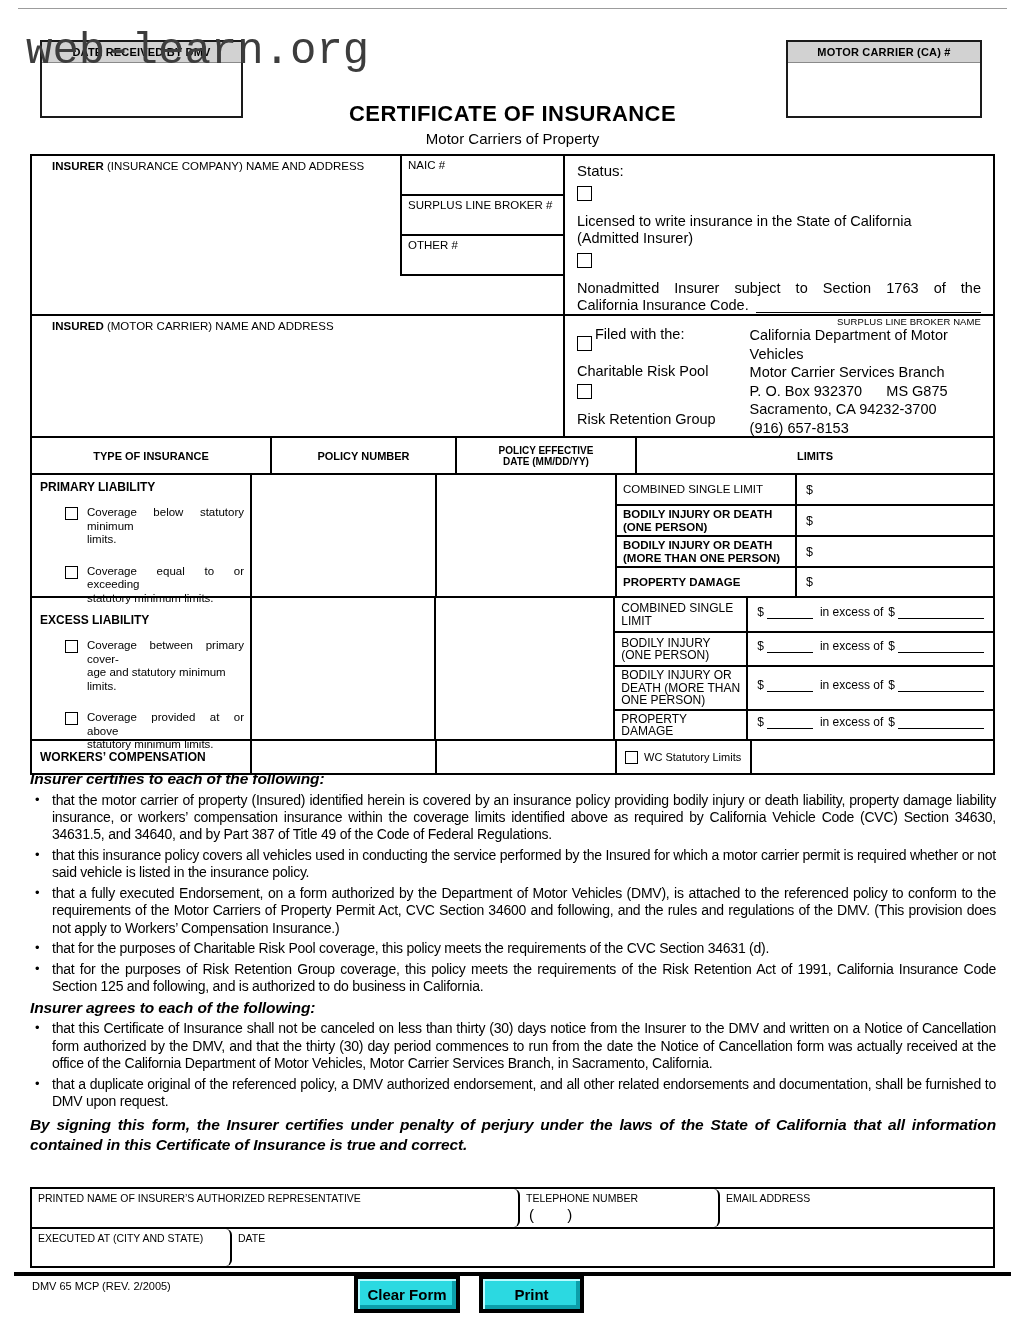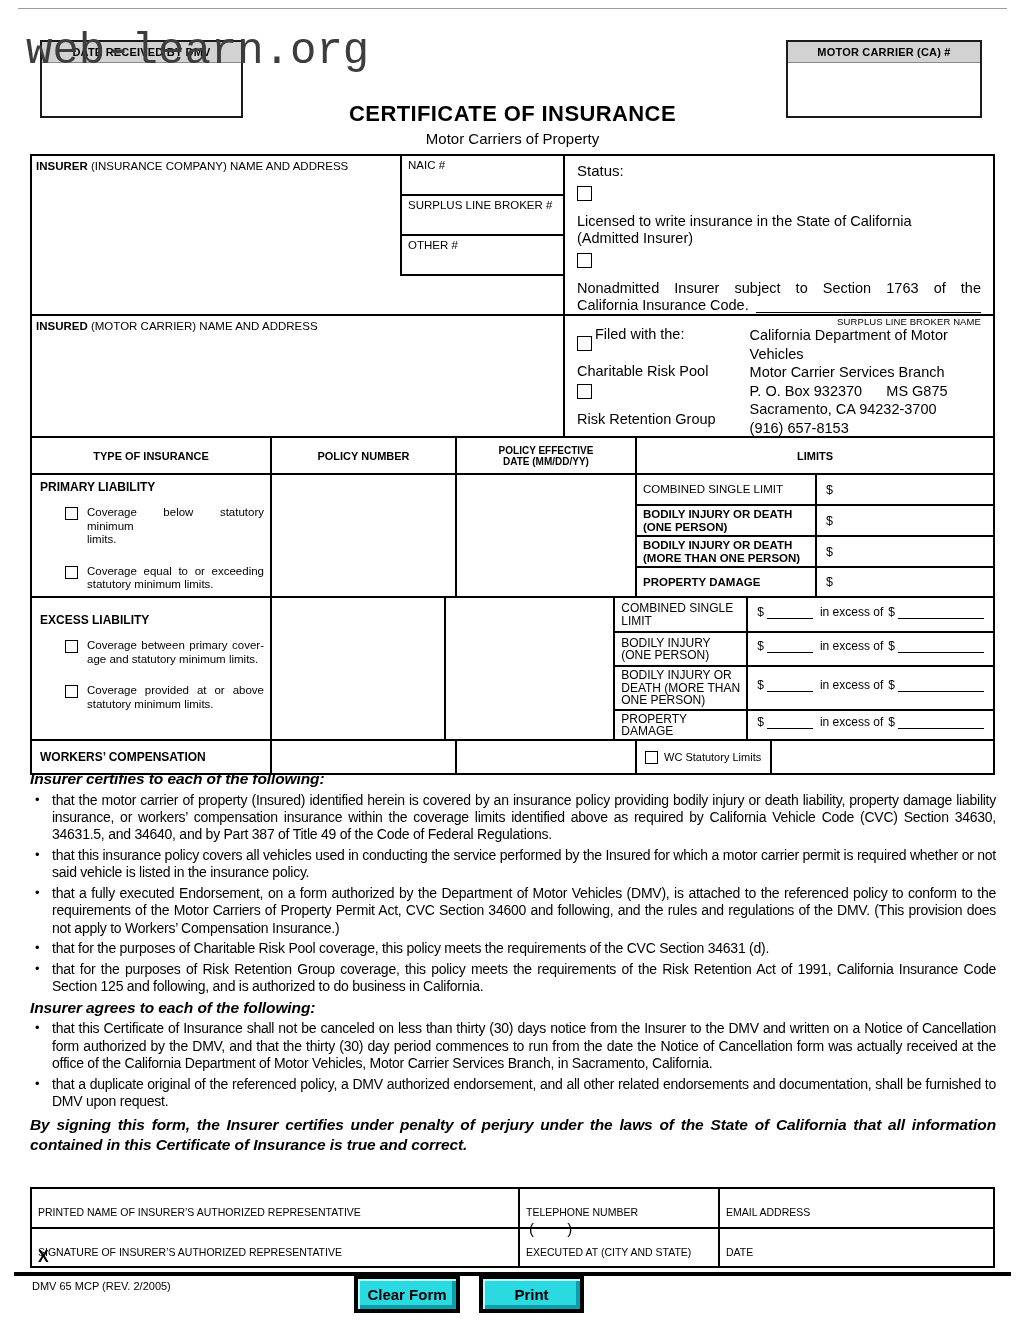--- a/index.html
+++ b/index.html
@@ -28,21 +28,21 @@
   .title { position:absolute; left:0; right:0; top:101px; text-align:center;
            font-size:22px; font-weight:bold; letter-spacing:.4px; }
   .subtitle { position:absolute; left:0; right:0; top:130px; text-align:center; font-size:15px; }
 
   
   .main-box { position:absolute; left:30px; top:154px; width:965px; border:2px solid #000; background:#fff; }
   .mrow { display:flex; border-bottom:2px solid #000; }
   .row-insurer { height:160px; }
   .row-insured { height:122px; }
 
-  .cell-insurer, .cell-insured { width:533px; border-right:2px solid #000; position:relative; padding:4px 4px; font-size:11.5px; }
+  .cell-insurer, .cell-insured { width:533px; border-right:2px solid #000; position:relative; padding:4px 20px; font-size:11.5px; }
   .cap-bold { font-weight:bold; }
   .sub-boxes { position:absolute; top:0; right:0; width:163px; }
   .sub-box { height:40px; border-left:2px solid #000; border-bottom:2px solid #000; background:#fff; padding:3px 6px; font-size:11.5px; }
 
   .cell-status { flex:1; padding:6px 12px 0 12px; font-size:14.5px; }
   .status-title { font-size:15px; }
   .sopt { display:flex; gap:12px; margin-top:6px; line-height:16.5px;flex-direction:column; }
   .sopt .cb { margin-top:1px; }
   .cb { display:inline-block; width:15px; height:15px; border:1.6px solid #000; background:#fff; flex:none; }
   .cb.small { width:13px; height:13px; }
@@ -61,21 +61,21 @@
   .hdr-row { height:37px; font-weight:bold; }
   .hc { display:flex; align-items:center; justify-content:center; text-align:center;
         border-right:2px solid #000; font-size:11px; }
   .hc:last-child { border-right:none; }
   .hc-type { width:240px; } .hc-policy { width:185px; } .hc-date { width:180px; font-size:10px; line-height:11px; } .hc-limits { flex:1; }
 
   .row-primary { height:123px; }
   .row-excess { height:143px; }
   .row-wc { height:32px; border-bottom:none; }
 
-  .c-type { width:240px; border-right:2px solid #000; padding:5px 6px 0 8px; }
+  .c-type { width:220px; border-right:2px solid #000; padding:5px 6px 0 8px; }
   .c-mid { border-right:2px solid #000; }
   .c-policy { width:185px; } .c-date { width:180px; }
   .type-title { font-size:12px; font-weight:bold; }
   .type-opt { display:flex; gap:9px; margin-left:25px; font-size:11.5px; line-height:13.5px; }
   .type-opt .cb { margin-top:1px; }
   .opt-gap1 { margin-top:12px; } .opt-gap2 { margin-top:18px; }
   .type-opt-text { width:180px; }
 
   .c-lims { flex:1; display:flex; flex-direction:column; }
   .lrow { display:flex; border-bottom:2px solid #000; }
@@ -104,21 +104,21 @@
   .bullet { display:flex; margin-top:3.5px; }
   .bdot { width:22px; padding-left:5px; font-size:13px; }
   .btext { flex:1; text-align:justify; font-size:14px; line-height:17.3px; letter-spacing:-.25px; }
   .perjury { margin-top:5px; font-weight:bold; font-style:italic; font-size:15.5px; line-height:19.5px; text-align:justify; letter-spacing:-.1px; }
 
   
   .sig-table { position:absolute; left:30px; top:1187px; width:965px; border:2px solid #000; background:#fff; }
   .srow { display:flex; }
   .srow1 { height:40px; border-bottom:2px solid #000; }
   .srow2 { height:37px; }
-  .sc { padding:17px 4px 0 6px; font-size:10.5px; position:relative; }
+  .sc { padding:3px 4px 0 6px; font-size:10.5px; position:relative;border-radius:6px; }
   .sc1 { width:488px; border-right:2px solid #000; }
   .sc2 { width:200px; border-right:2px solid #000; }
   .sc3 { flex:1; }
   .parens { font-size:15px; margin-top:2px; padding-left:3px; }
   .xmark { position:absolute; left:6px; bottom:0px; font-size:16px; font-weight:bold; }
 
   .thick-rule { position:absolute; left:14px; top:1272px; width:997px; height:3.5px; background:#000; }
   .form-number { position:absolute; left:32px; top:1280px; font-size:11px; }
 
   .btn { position:absolute; top:1275px; height:38px; border:4px solid #000;
@@ -377,24 +377,20 @@
   <div class="sig-table">
     <div class="srow srow1">
       <div class="sc sc1"><span>PRINTED NAME OF INSURER’S AUTHORIZED REPRESENTATIVE</span></div>
       <div class="sc sc2">
         <span>TELEPHONE NUMBER</span>
         <div class="parens">(&nbsp;&nbsp;&nbsp;&nbsp;&nbsp;&nbsp;&nbsp;&nbsp;)</div>
       </div>
       <div class="sc sc3"><span>EMAIL ADDRESS</span></div>
     </div>
     <div class="srow srow2">
-      <div class="sc sc1">
-        <span>SIGNATURE OF INSURER’S AUTHORIZED REPRESENTATIVE</span>
-        <span class="xmark">X</span>
-      </div>
       <div class="sc sc2"><span>EXECUTED AT (CITY AND STATE)</span></div>
       <div class="sc sc3"><span>DATE</span></div>
     </div>
   </div>
 
   <div class="thick-rule"></div>
   <div class="form-number">DMV 65 MCP (REV. 2/2005)</div>
 
   <div class="btn btn-clear">Clear Form</div>
   <div class="btn btn-print">Print</div>

